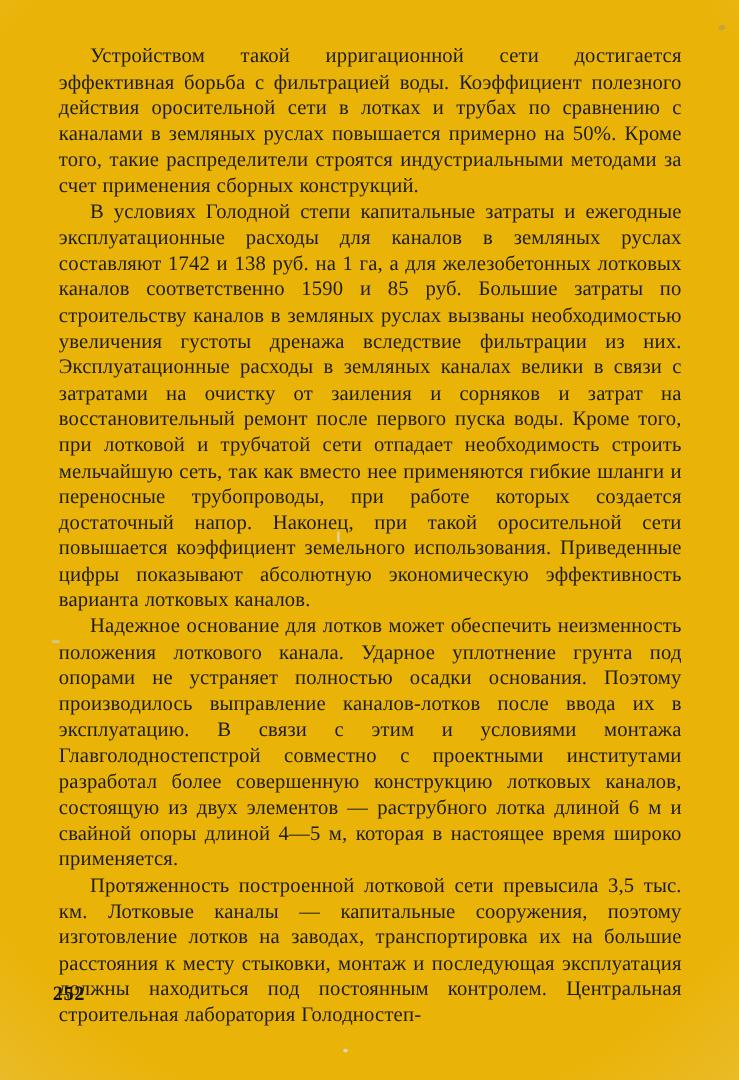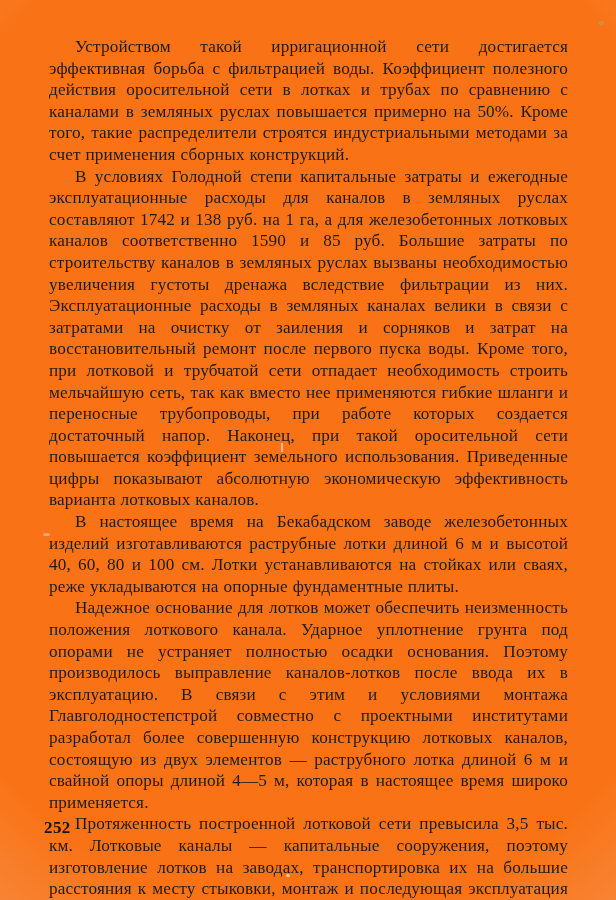--- a/index.html
+++ b/index.html
@@ -5,21 +5,21 @@
 <style>
   html, body {
     margin: 0;
     padding: 0;
     background: #ffffff;
   }
   .page {
     position: relative;
     width: 616px;
     height: 900px;
-    background: #f97316;
+    background: #eab308;
     overflow: hidden;
     font-family: "Liberation Serif", "DejaVu Serif", serif;
     color: #1c1c1c;
   }
   
   .paper-tint {
     position: absolute;
     inset: 0;
     background:
       radial-gradient(ellipse 120% 100% at 50% 45%, rgba(255,255,255,0) 58%, rgba(236,236,234,0.55) 100%);
@@ -101,21 +101,20 @@
 </head>
 <body>
 
 <div class="page">
 
   <div class="paper-tint"></div>
 
   <div class="text-column">
     <p class="para">Устройством такой ирригационной сети  достигается эффективная борьба с фильтрацией воды. Коэффициент полезного действия оросительной сети в лотках и трубах по сравнению с каналами в земляных руслах повышается примерно на 50%. Кроме того, такие распределители строятся индустриальными методами за счет применения сборных конструкций.</p>
     <p class="para">В условиях Голодной степи капитальные затраты и ежегодные эксплуатационные расходы для каналов в земляных руслах составляют 1742 и 138 руб. на 1 га, а для железобетонных лотковых каналов  соответственно 1590  и 85 руб. Большие затраты по строительству каналов в земляных руслах вызваны необходимостью увеличения густоты дренажа вследствие фильтрации из них. Эксплуатационные расходы в земляных каналах велики в связи с затратами на очистку от заиления и сорняков и затрат на восстановительный ремонт после первого пуска воды. Кроме того, при лотковой и трубчатой сети отпадает необходимость строить мельчайшую сеть, так как вместо нее применяются гибкие шланги и переносные трубопроводы, при работе которых создается достаточный напор. Наконец, при такой оросительной сети повышается коэффициент земельного использования. Приведенные цифры показывают  абсолютную экономическую  эффективность варианта лотковых каналов.</p>
-    <p class="para">В настоящее время на Бекабадском заводе железобетонных изделий изготавливаются раструбные лотки длиной 6 м и высотой 40, 60, 80 и 100 см. Лотки устанавливаются на стойках или сваях, реже укладываются на опорные фундаментные плиты.</p>
     <p class="para">Надежное основание для лотков может обеспечить неизменность положения лоткового канала. Ударное уплотнение грунта под опорами не устраняет полностью осадки основания. Поэтому производилось выправление каналов-лотков после ввода их в эксплуатацию. В связи с этим и условиями монтажа Главголодностепстрой совместно с проектными институтами разработал более совершенную конструкцию лотковых каналов, состоящую из двух элементов — раструбного лотка длиной 6 м и свайной опоры длиной 4—5 м, которая в настоящее время широко применяется.</p>
     <p class="para">Протяженность построенной лотковой сети превысила 3,5 тыс. км. Лотковые каналы — капитальные сооружения, поэтому изготовление лотков на заводах, транспортировка их на большие расстояния к месту стыковки, монтаж и последующая эксплуатация должны находиться под постоянным контролем. Центральная строительная лаборатория Голодностеп-</p>
   </div>
 
   <div class="page-number">252</div>
 
   <div class="speck speck-tan"></div>
   <div class="speck speck-faint-a"></div>
   <div class="speck speck-faint-b"></div>
   <div class="speck speck-faint-c"></div>

